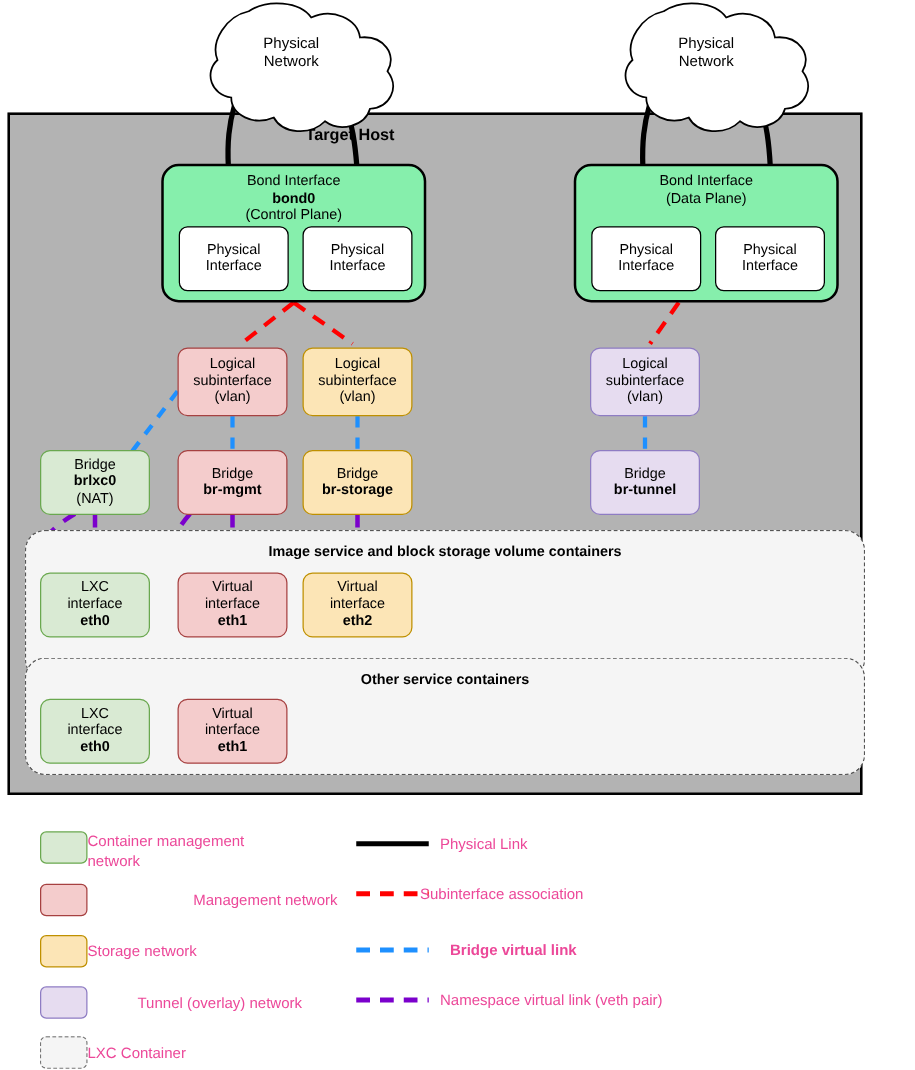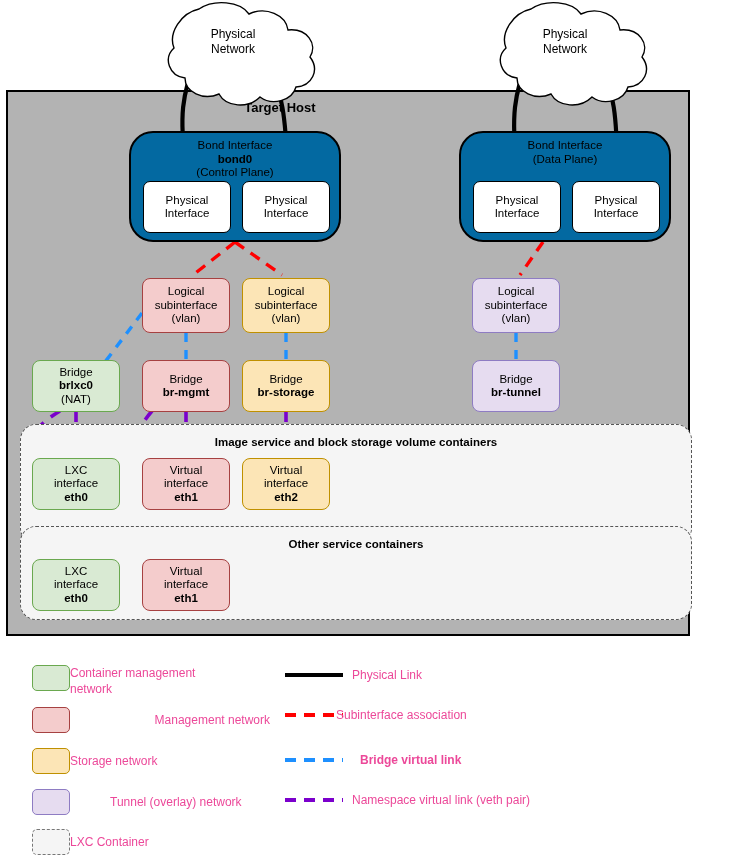--- a/index.html
+++ b/index.html
@@ -59,22 +59,22 @@
     left: 6px; top: 100px;
     width: 548px;
     text-align: center;
     font-size: 13px;
     font-weight: bold;
     color: #000;
   }
 
   .bond-box {
     border: 2.4px solid #000;
-    border-radius: 24px;
-    background: #0369a1;
+    border-radius: 14px;
+    background: #86efac;
     display: block;
     padding-top: 6px;
   }
   .bond-title {
     text-align: center;
     font-size: 11.5px;
     line-height: 13.5px;
   }
   .phys-if {
     position: absolute;

